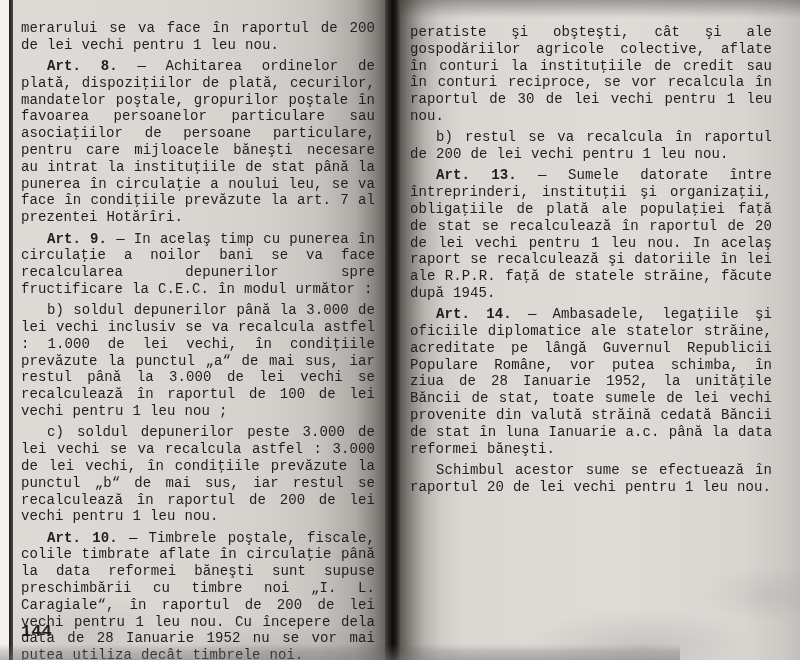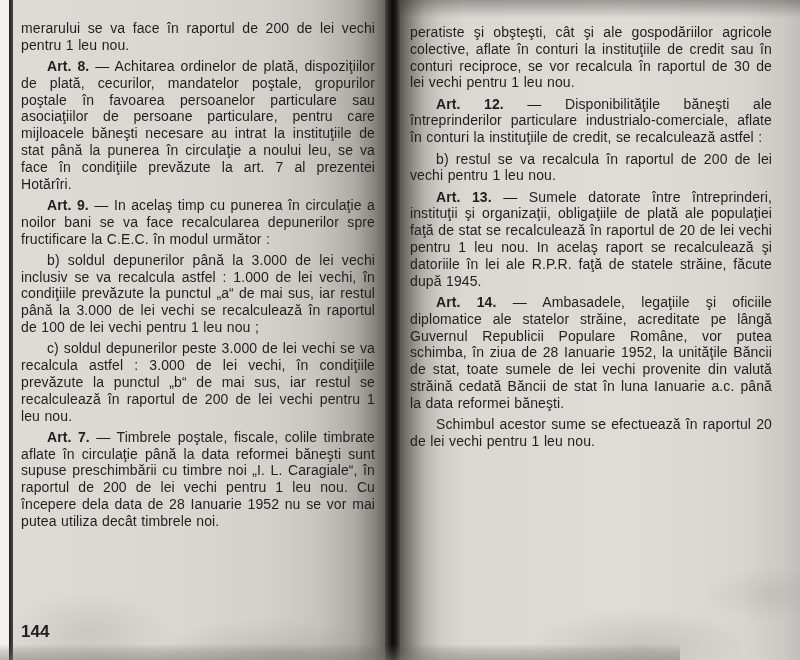--- a/index.html
+++ b/index.html
@@ -1,21 +1,21 @@
 <!DOCTYPE html>
 <html><head>
 <meta charset="utf-8">
 <style>
   html,body{margin:0;padding:0;}
   body{width:800px;height:660px;overflow:hidden;background:#ffffff;}
 
   .spread{
     position:relative;width:680px;height:660px;
     background:#e5e5e5;
-    font-family:Liberation Sans, sans-serif;
+    font-family:Liberation Mono, monospace;
   }
 
   
   .edge-left-white{position:absolute;left:0;top:0;width:9px;height:660px;background:#f3f2f0;}
   .edge-left-line{position:absolute;left:9px;top:0;width:4px;height:660px;
     background:linear-gradient(90deg,#201e1c,#4b4946);}
 
   .page-left{
     position:absolute;left:13px;top:0;width:372px;height:660px;
     background:linear-gradient(90deg,
@@ -99,32 +99,28 @@
       <b class="lead">Art. 9.</b>
       <span>— In acelaş timp cu punerea în circulaţie a noilor bani se va face recalcularea depunerilor spre fructificare la C.E.C. în modul următor :</span>
     </p>
     <p>
       <span>b) soldul depunerilor până la 3.000 de lei vechi inclusiv se va recalcula astfel : 1.000 de lei vechi, în condiţiile prevăzute la punctul „a“ de mai sus, iar restul până la 3.000 de lei vechi se recalculează în raportul de 100 de lei vechi pentru 1 leu nou ;</span>
     </p>
     <p>
       <span>c) soldul depunerilor peste 3.000 de lei vechi se va recalcula astfel : 3.000 de lei vechi, în condiţiile prevăzute la punctul „b“ de mai sus, iar restul se recalculează în raportul de 200 de lei vechi pentru 1 leu nou.</span>
     </p>
     <p>
-      <b class="lead">Art. 7.</b>
+      <b class="lead">Art. 10.</b>
       <span>— Timbrele poştale, fiscale, colile timbrate aflate în circulaţie până la data reformei băneşti sunt supuse preschimbării cu timbre noi „I. L. Caragiale“, în raportul de 200 de lei vechi pentru 1 leu nou. Cu începere dela data de 28 Ianuarie 1952 nu se vor mai putea utiliza decât timbrele noi.</span>
     </p>
   </div>
 
   <div class="text-col right-col">
     <p class="noindent">
       <span>peratiste şi obşteşti, cât şi ale gospodăriilor agricole colective, aflate în conturi la instituţiile de credit sau în conturi reciproce, se vor recalcula în raportul de 30 de lei vechi pentru 1 leu nou.</span>
-    </p>
-    <p>
-      <b class="lead">Art. 12.</b>
-      <span>— Disponibilităţile băneşti ale întreprinderilor particulare industrialo-comerciale, aflate în conturi la instituţiile de credit, se recalculează astfel :</span>
     </p>
     <p>
       <span>b) restul se va recalcula în raportul de 200 de lei vechi pentru 1 leu nou.</span>
     </p>
     <p>
       <b class="lead">Art. 13.</b>
       <span>— Sumele datorate între întreprinderi, instituţii şi organizaţii, obligaţiile de plată ale populaţiei faţă de stat se recalculează în raportul de 20 de lei vechi pentru 1 leu nou. In acelaş raport se recalculează şi datoriile în lei ale R.P.R. faţă de statele străine, făcute după 1945.</span>
     </p>
     <p>
       <b class="lead">Art. 14.</b>

